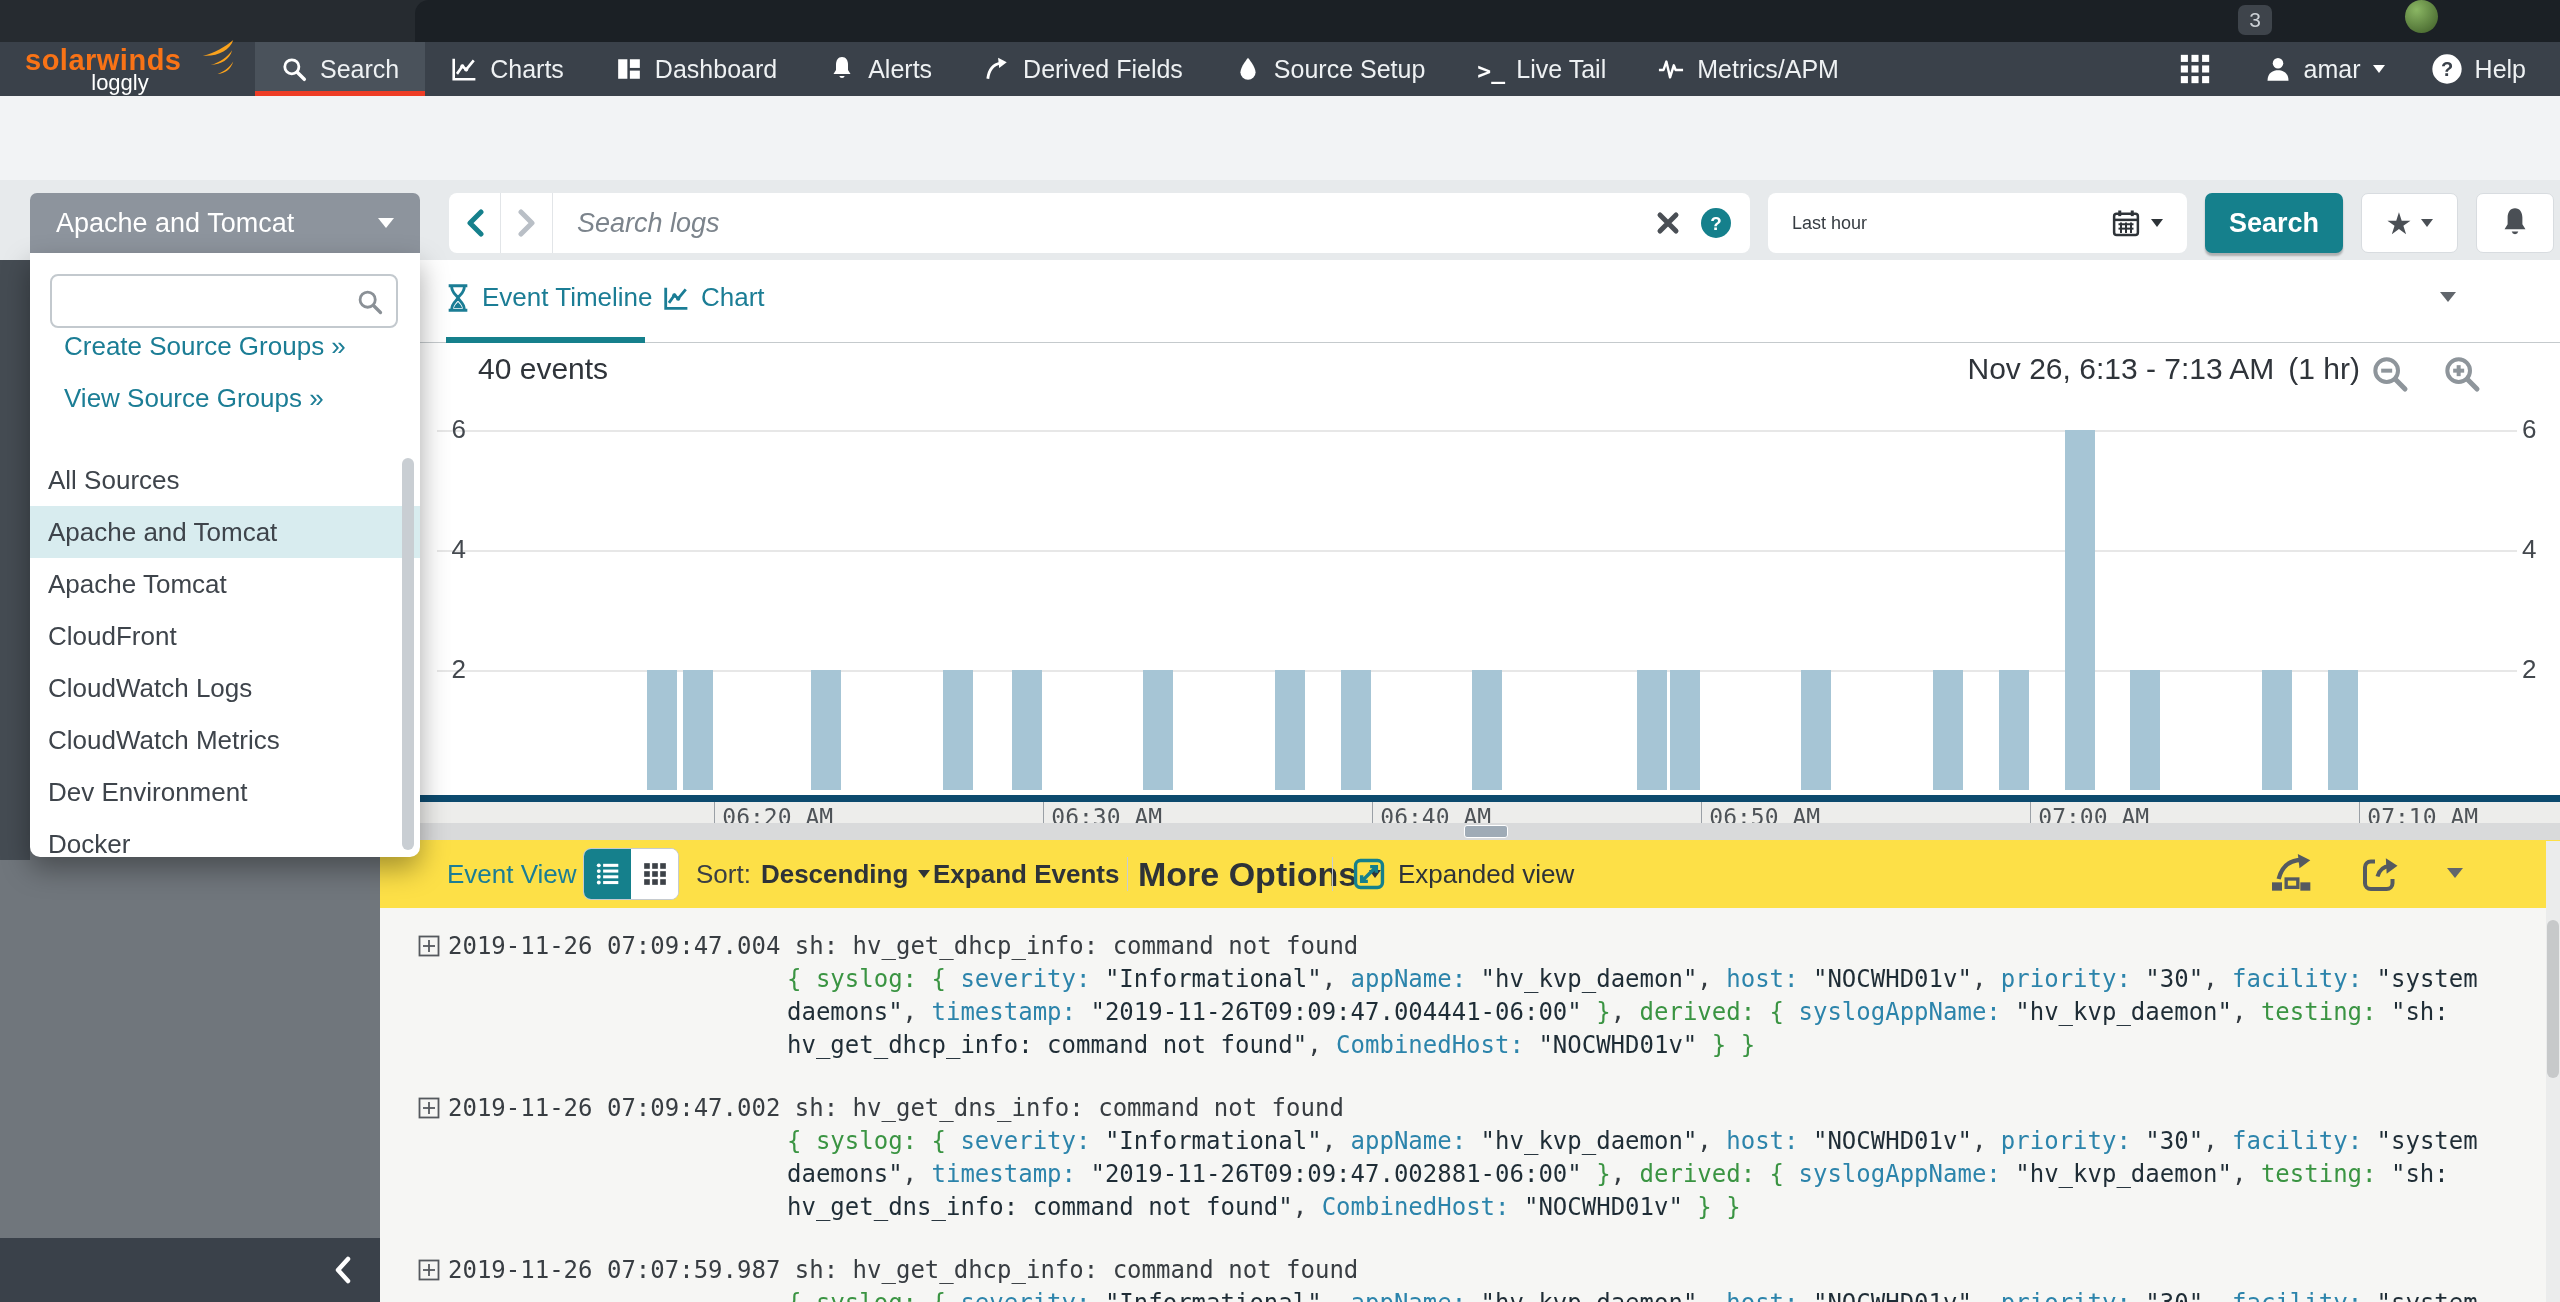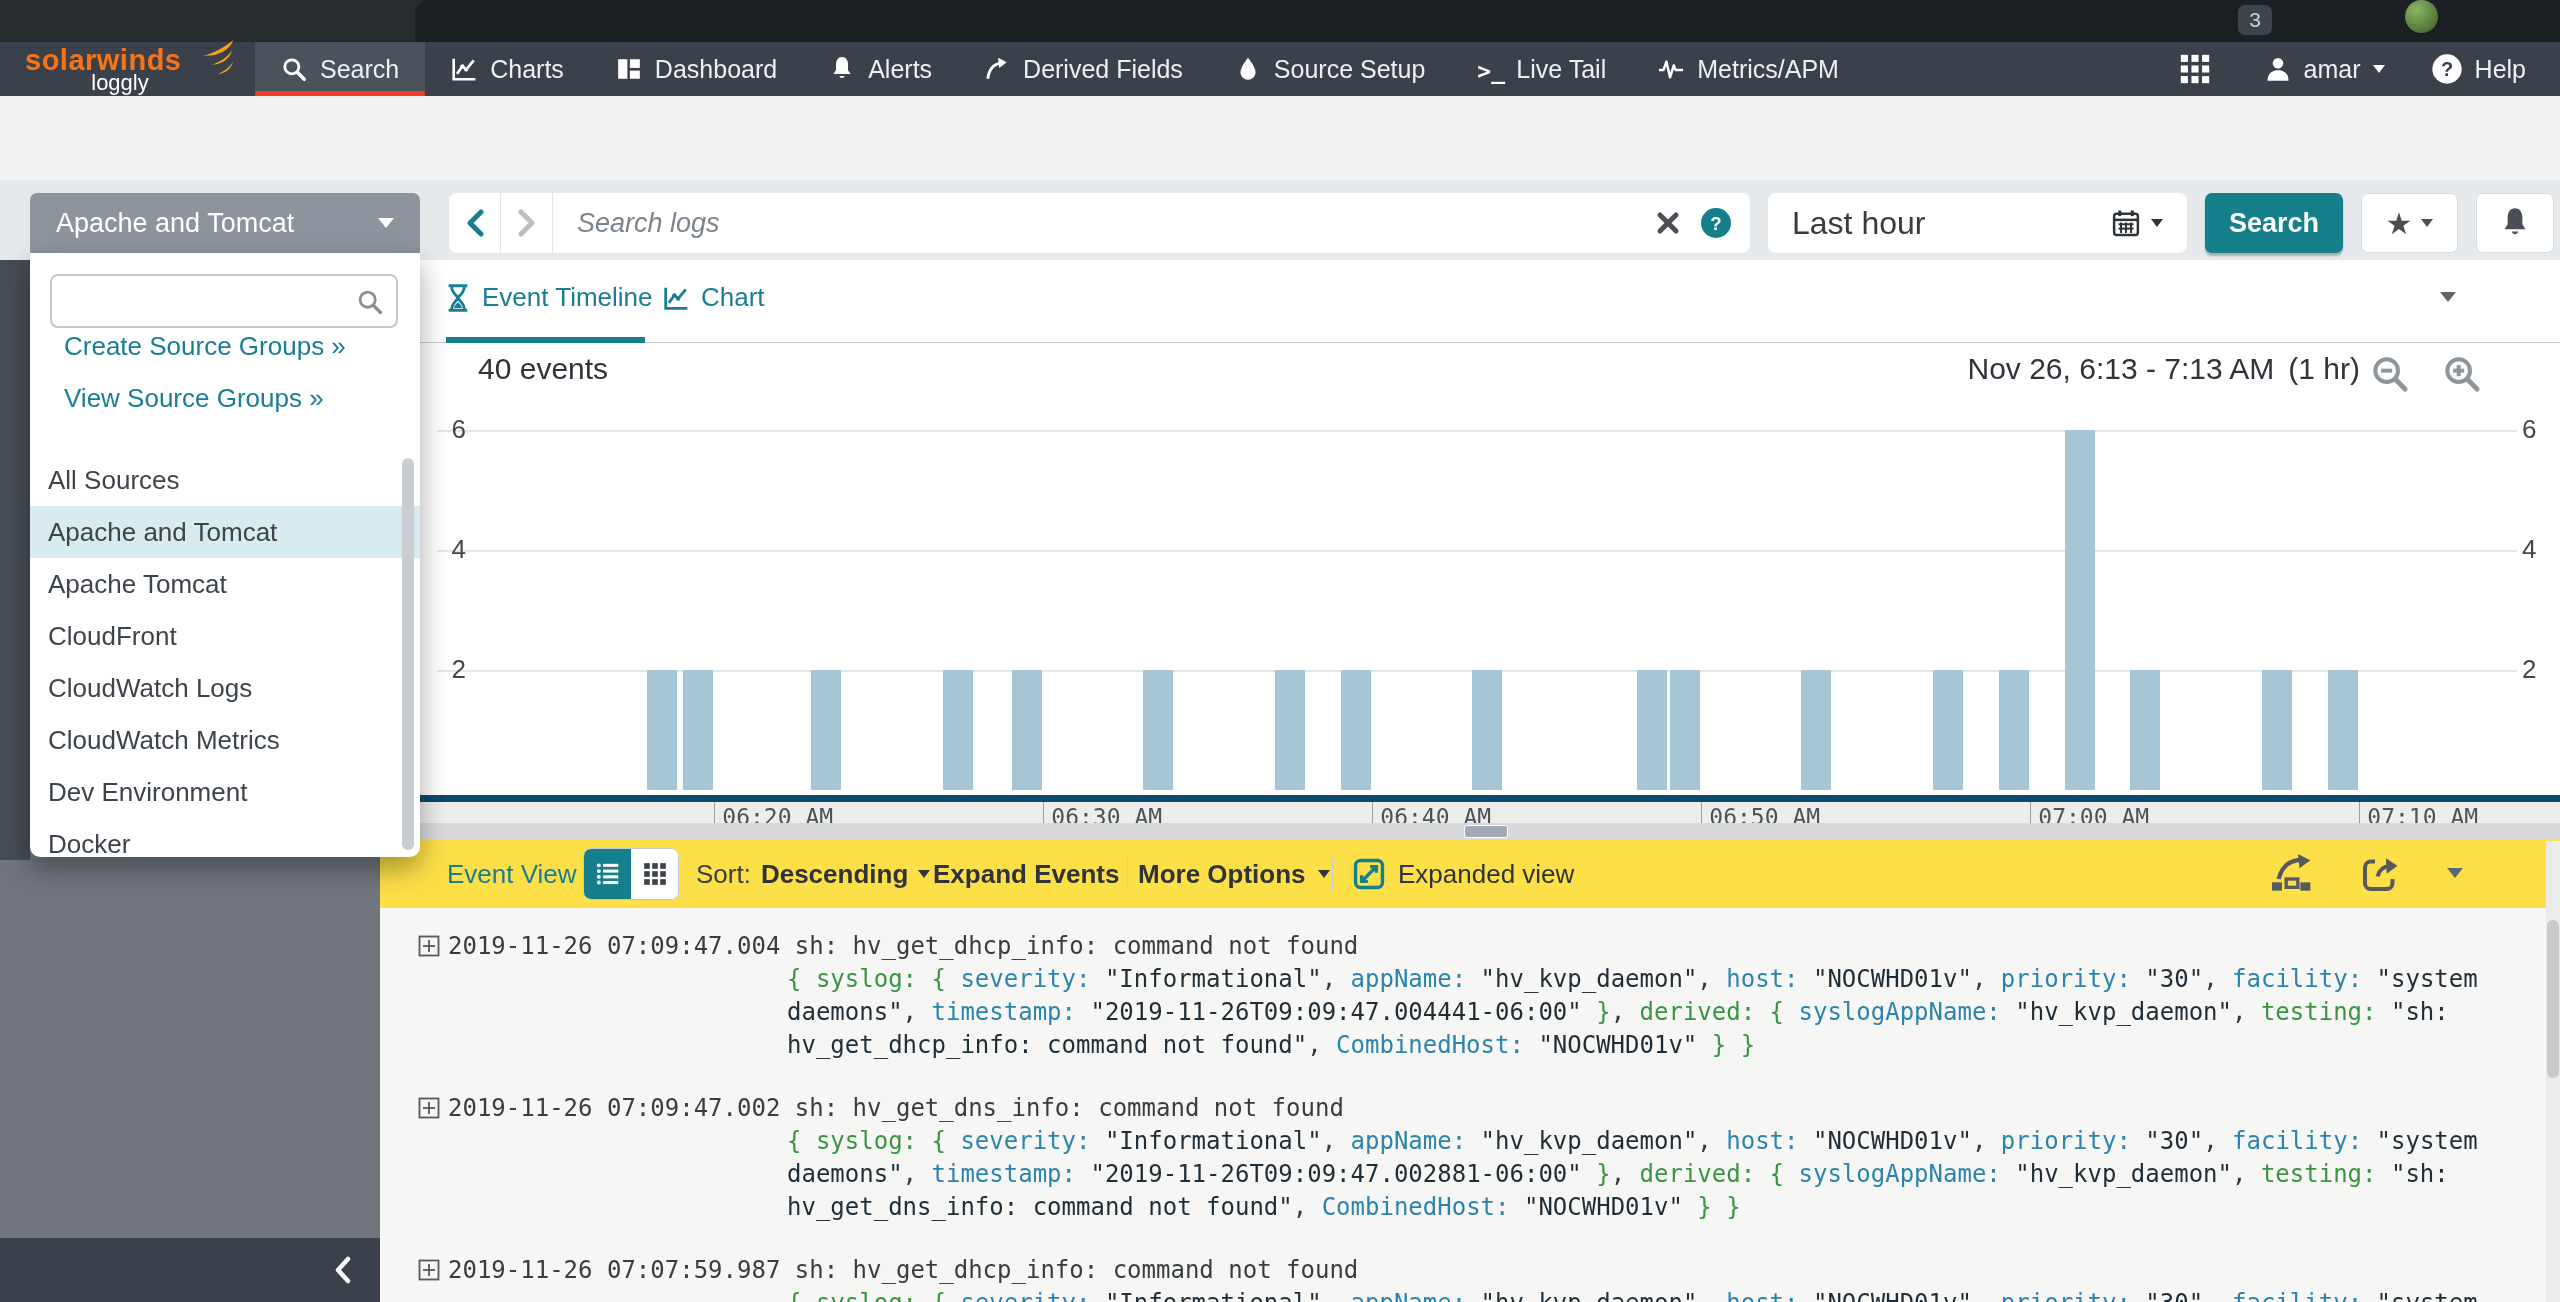--- a/index.html
+++ b/index.html
@@ -49,21 +49,21 @@
   #srcgroup-btn { left:30px; top:13px; width:390px; height:60px; background:#8d949d; border-radius:7px 7px 0 0; color:#fff; font-size:27px; display:flex; align-items:center; padding:0 26px; cursor:pointer; }
   #srcgroup-btn .caret { margin-left:auto; color:#fff; }
   #searchbox { left:449px; top:13px; width:1301px; height:60px; background:#fff; border-radius:8px; display:flex; align-items:center; overflow:hidden; }
   .navarrow { width:52px; height:100%; display:flex; align-items:center; justify-content:center; border-right:1px solid #e2e5e8; cursor:pointer; }
   #arrow-back { color:#15808c; }
   #arrow-fwd { color:#b9bfc6; }
   #search-input { flex:1; border:none; outline:none; font-size:27px; padding:0 24px; font-style:italic; color:#3a4149; background:transparent; font-family:"Liberation Sans", sans-serif; }
   #search-input::placeholder { color:#7c848c; font-style:italic; opacity:1; }
   #clear-x { width:44px; color:#4a4f55; cursor:pointer; display:flex; justify-content:center; }
   #help-bubble { width:52px; color:#15808c; cursor:pointer; display:flex; justify-content:center; margin-right:8px; }
-  #timefield { left:1768px; top:13px; width:419px; height:60px; background:#fff; border-radius:8px; display:flex; align-items:center; padding:0 24px; font-size:32px; color:#363c42; cursor:pointer; }
+  #timefield { left:1768px; top:13px; width:419px; height:60px; background:#fff; border-radius:8px; display:flex; align-items:center; padding:0 24px; font-size:18px; color:#363c42; cursor:pointer; }
   #timefield .cal { margin-left:auto; color:#2e3338; display:flex; align-items:center; gap:10px; }
   #search-btn { left:2205px; top:13px; width:138px; height:60px; background:#15808c; border:none; border-radius:7px; color:#fff; font-size:27px; font-weight:bold; cursor:pointer; box-shadow:0 3px 2px rgba(0,0,0,.25); font-family:"Liberation Sans", sans-serif; }
   #star-btn { left:2361px; top:13px; width:97px; height:60px; background:#fff; border:1px solid #d8dce0; border-radius:7px; display:flex; align-items:center; justify-content:center; gap:9px; color:#4a4f55; font-size:30px; cursor:pointer; }
   #bell-btn { left:2476px; top:13px; width:78px; height:60px; background:#fff; border:1px solid #d8dce0; border-radius:7px; display:flex; align-items:center; justify-content:center; color:#4a4f55; cursor:pointer; }
 
   
   #left-panel { left:0; top:260px; width:380px; height:1042px; background:#70767c; z-index:2; }
   #left-sliver { left:0; top:260px; width:30px; height:600px; background:#454c53; z-index:3; }
   #left-bottombar { left:0; top:1238px; width:380px; height:64px; background:#3a414a; z-index:3; display:flex; align-items:center; justify-content:flex-end; padding-right:28px; color:#fff; cursor:pointer; }
 
@@ -110,21 +110,21 @@
   .tb { position:absolute; top:0; height:68px; display:flex; align-items:center; }
   #tb-view-label { left:67px; font-size:26px; color:#1b7d95; cursor:pointer; }
   #tb-toggle { left:203px; top:8px; height:52px; width:96px; border:1px solid #c6cbcf; border-radius:8px; overflow:hidden; display:flex; background:#fff; }
   .tgl { width:48px; height:100%; display:flex; align-items:center; justify-content:center; cursor:pointer; }
   #tgl-list { background:#15808c; color:#fff; }
   #tgl-grid { background:#fff; color:#3d4248; }
   #tb-sort { left:316px; font-size:26px; color:#3a3f44; gap:10px; cursor:pointer; }
   #tb-sort b { color:#2e3338; }
   #tb-expand { left:553px; font-size:26px; font-weight:bold; color:#2e3338; cursor:pointer; }
   .tb-sep { width:1px; height:34px; background:#c8cdd1; top:17px; position:absolute; }
-  #tb-more { left:758px; font-size:26px; font-weight:bold; color:#2e3338; gap:12px; cursor:pointer; }
+  #tb-more { left:758px; font-size:34px; font-weight:bold; color:#2e3338; gap:12px; cursor:pointer; }
   #tb-expanded { left:972px; gap:12px; font-size:26px; color:#2e3338; cursor:pointer; }
   #tb-expanded .ic { color:#15808c; }
   #tb-derived { left:1890px; color:#555a60; cursor:pointer; }
   #tb-export { left:1980px; color:#555a60; cursor:pointer; }
   #tb-collapse { left:2067px; color:#61666c; cursor:pointer; }
 
   
   #events-area { left:380px; top:908px; width:2180px; height:394px; background:#f6f6f4; z-index:1; }
   #vscroll { position:absolute; right:0; top:-67px; width:14px; height:461px; background:#ebecec; }
   #vscroll-thumb { position:absolute; left:1px; top:79px; width:12px; height:158px; background:#c7c9ca; border-radius:6px; }

